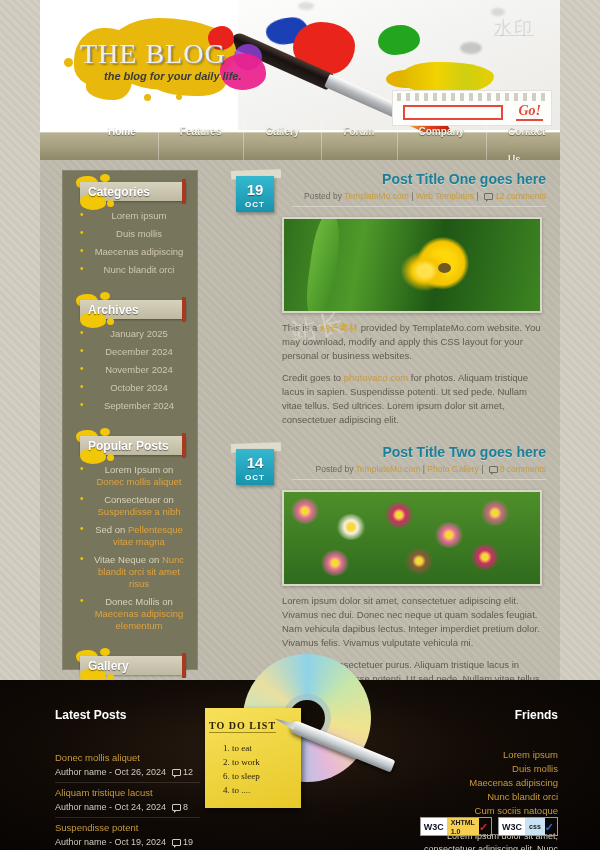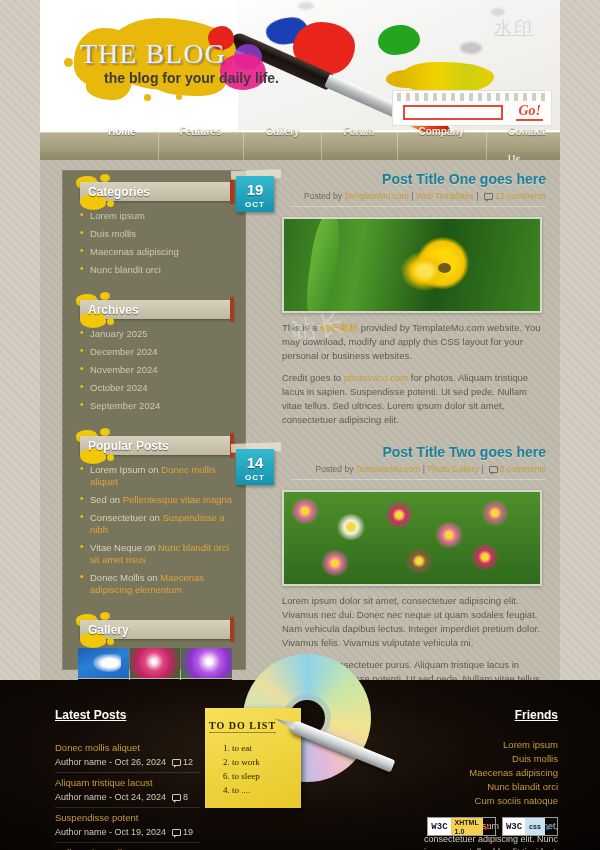--- a/index.html
+++ b/index.html
@@ -82,42 +82,42 @@
      background:#ea1f8d; border-radius:50% 45% 55% 50%/45% 55% 45% 55%; opacity:.92; }
   .sp-red { position:absolute; left:150px; top:12px; width:26px; height:24px;
      background:#e8231c; border-radius:55% 45% 50% 50%/50% 55% 45% 50%; }
   .sp-purple { position:absolute; left:176px; top:30px; width:28px; height:26px;
      background:#8d3fd1; border-radius:50%; opacity:.85; }
   .sp-dot { position:absolute; background:#e8b80c; border-radius:50%; }
   #logo-title { position:absolute; left:22px; top:24px; width:210px;
      font-family:"Liberation Serif", serif; font-size:28px; letter-spacing:1px;
      color:#efefef; text-shadow:1px 1px 0 #9a9a9a, 2px 2px 2px rgba(0,0,0,.35);
      white-space:nowrap; }
-  #logo-tag { position:absolute; left:46px; top:56px; font-size:14px; color:#3b3b3b;
-     font-weight:bold; white-space:nowrap; }
+  #logo-tag { position:absolute; left:46px; top:56px; font-size:11px; color:#3b3b3b;
+     font-weight:bold; white-space:nowrap;font-style:italic; }
 
   
   #nav { position:absolute; left:40px; top:132px; width:520px; height:28px;
      background:linear-gradient(180deg,#b9b292 0%,#a9a283 45%,#8e8868 100%);
      box-shadow:inset 0 1px 0 rgba(255,255,255,.35); display:flex; align-items:center; }
   #nav ul { list-style:none; display:flex; margin-left:46px; }
   #nav li { position:relative; }
   #nav li + li::before { content:""; position:absolute; left:0; top:3px; bottom:3px;
      width:1px; background:rgba(255,255,255,.35); }
   #nav a { display:block; padding:0 22px; line-height:28px; font-size:10px;
      color:#f1efe4; text-decoration:none; text-shadow:0 1px 1px rgba(0,0,0,.45);font-weight:bold; }
   #nav a.active { color:#ffffff; font-weight:bold; }
 
   
   #content { position:absolute; left:40px; top:160px; width:520px; height:520px;
      background:
       linear-gradient(180deg,rgba(0,0,0,.04),rgba(0,0,0,.04)),
       repeating-linear-gradient(45deg,#c9c4b6 0 3px,#c3beb0 3px 6px); }
-  #sidebar { position:absolute; left:22px; top:10px; width:184px; bottom:10px;
-     background:#77755c; box-shadow:0 0 0 1px rgba(255,255,255,.12) inset; }
+  #sidebar { position:absolute; left:22px; top:10px; width:136px; bottom:10px;
+     background:#77755c; box-shadow:0 0 0 1px rgba(255,255,255,.12) inset;text-align:center; }
 
   .widget { position:relative; margin:12px 0 0 0; padding:0 10px 6px 10px; }
   .wtitle-wrap { position:relative; height:22px; margin:0 4px 6px 2px; }
   .wtitle-bar { position:absolute; left:6px; top:0; right:-2px; height:19px;
      background:linear-gradient(180deg,#d7d2bd,#bfb9a2);
      border-right:4px solid #8e2f1d; box-shadow:0 1px 2px rgba(0,0,0,.3); }
   .wtitle-bar::after{ content:""; position:absolute; right:-4px; top:-3px; width:4px;
      height:25px; background:#a8381f; }
   .wtitle { position:absolute; left:14px; top:2px; font-size:12px; font-weight:bold;
      color:#ffffff; text-shadow:0 1px 1px rgba(0,0,0,.5); line-height:16px; }
@@ -214,37 +214,37 @@
      font-size:9px; color:#2a2208; line-height:14px; }
   .pen { position:absolute; left:88px; top:78px; width:110px; height:13px;
      transform:rotate(22deg); transform-origin:right center;
      background:linear-gradient(180deg,#ffffff,#c8cdd0 55%,#8a9094);
      border-radius:7px 3px 3px 7px; box-shadow:1px 2px 4px rgba(0,0,0,.6); }
   .pen::before{ content:""; position:absolute; left:-18px; top:3px; width:22px; height:7px;
      background:linear-gradient(90deg,#7e868a,#dfe3e5); clip-path:polygon(0 50%,100% 0,100% 100%); }
 
   #latest { position:absolute; left:55px; top:28px; width:145px; color:#cfcabd; }
   #latest h3, #friends h3 { font-size:12px; font-weight:bold; color:#ffffff;
-     margin-bottom:16px;text-decoration:underline; }
+     margin-bottom:26px; }
   .lp { padding:4px 0 5px 0; border-bottom:1px solid rgba(255,255,255,.13); }
   .lp a { display:block; font-size:9.5px; color:#c79b3c; text-decoration:none; margin-bottom:2px; }
   .lp .by { font-size:9px; color:#cfcabd; }
   .lp .cmt-icon { border-color:#cfcabd; margin-left:6px; }
   .lp .cmt-icon::after{ border-top-color:#cfcabd; }
 
   #friends { position:absolute; right:42px; top:28px; width:150px; text-align:right;
      color:#cfcabd; }
   #friends ul { list-style:none; }
   #friends li a { font-size:9.5px; color:#c79b3c; text-decoration:none; line-height:14px; }
   #friends .copy { font-size:9px; color:#cfcabd; line-height:13px; margin-top:12px; }
   #badges { position:absolute; right:42px; bottom:14px; display:flex; gap:6px; }
   .badge { display:flex; height:19px; border:1px solid #9a9a9a; font-size:7px;
      font-weight:bold; overflow:hidden; }
   .badge .w3c { background:#ffffff; color:#11112b; padding:0 3px;
-     font-family:Liberation Mono, monospace; font-size:9px; line-height:19px; }
+     font-family:Liberation Sans, sans-serif; font-size:9px; line-height:19px; }
   .badge .kind { padding:0 4px; line-height:9px; display:flex; flex-direction:column;
      justify-content:center; font-size:7px; }
   .badge.xhtml .kind { background:#f5cf50; color:#1b1b1b; }
   .badge.css .kind { background:#c9e3f5; color:#1b1b1b; line-height:19px;
      flex-direction:row; align-items:center; }
   .tick { color:#d22; font-size:11px; line-height:19px; padding-right:3px; background:inherit; }
   .tick.blue { color:#1f6fd0; }
 </style>
 </head>
 <body>
@@ -358,22 +358,22 @@
         <div class="wtitle-wrap">
           <div class="wsplat ws-a"></div>
           <div class="wsplat ws-d"></div>
           <div class="wtitle-bar"></div>
           <div class="wsplat ws-b"></div>
           <div class="wsplat ws-c"></div>
           <div class="wtitle">Popular Posts</div>
         </div>
         <ul id="popular-list">
             <li><span>Lorem Ipsum</span><span> on </span><a href="#" class="hl">Donec mollis aliquet</a></li>
+            <li><span>Consectetuer</span><span> on </span><a href="#" class="hl">Suspendisse a nibh</a></li>
             <li><span>Sed</span><span> on </span><a href="#" class="hl">Pellentesque vitae magna</a></li>
-            <li><span>Consectetuer</span><span> on </span><a href="#" class="hl">Suspendisse a nibh</a></li>
             <li><span>Vitae Neque</span><span> on </span><a href="#" class="hl">Nunc blandit orci sit amet risus</a></li>
             <li><span>Donec Mollis</span><span> on </span><a href="#" class="hl">Maecenas adipiscing elementum</a></li>
           </ul>
       </div>
 
       <div class="widget">
         <div class="wtitle-wrap">
           <div class="wsplat ws-a"></div>
           <div class="wsplat ws-d"></div>
           <div class="wtitle-bar"></div>

